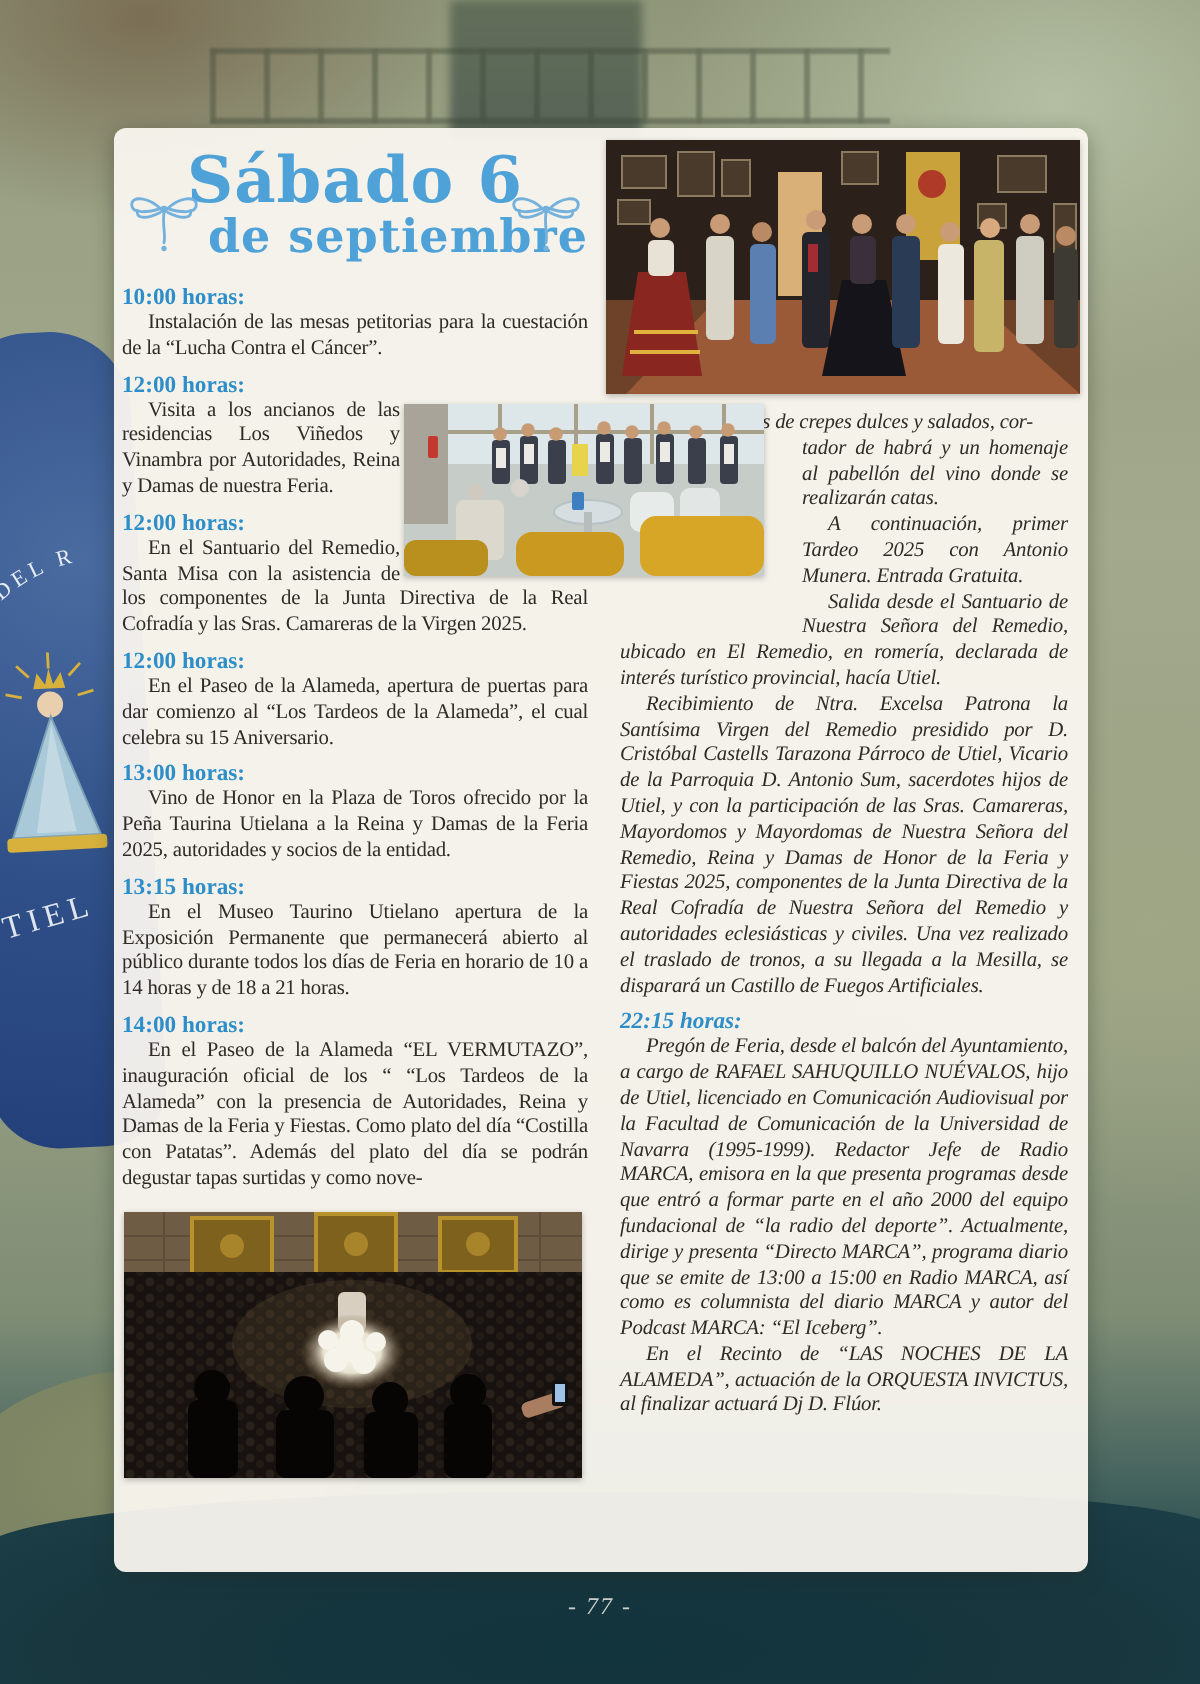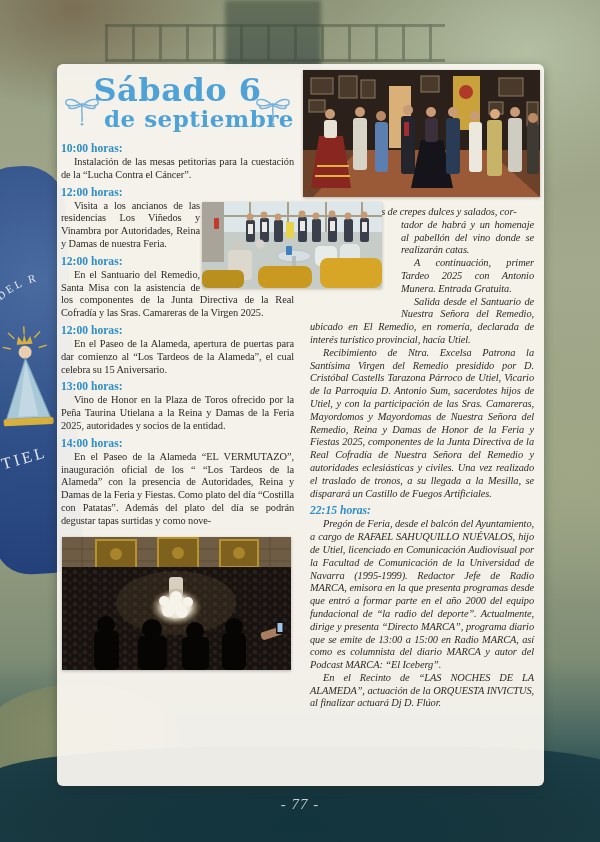--- a/index.html
+++ b/index.html
@@ -56,21 +56,21 @@
   
   .wrapbox-left{float:right;width:88px;height:86px;margin:2px 0 2px 6px;position:relative;}
   .mid-photo{position:absolute;left:-4px;top:0;width:180px;height:86px;z-index:5;
     box-shadow:0 1px 3px rgba(0,0,0,.25);}
   .wrapbox-right{float:left;width:85px;height:100px;margin-right:6px;}
   .top-photo{width:237px;height:127px;margin:6px 0 9px -7px;box-shadow:0 1px 3px rgba(0,0,0,.25);}
   .bottom-photo{width:229px;height:133px;margin:9px 0 0 1px;box-shadow:0 1px 3px rgba(0,0,0,.25);}
   .top-photo svg,.bottom-photo svg,.mid-photo svg{display:block;width:100%;height:100%;}
   
   .footer{position:absolute;left:0;right:0;top:796px;text-align:center;
-    color:#c8cfcb;font-size:15px;font-style:italic;letter-spacing:1px;}
+    color:#c8cfcb;font-size:12px;font-style:italic;letter-spacing:1px;}
 </style>
 </head>
 <body>
 
 <div class="bg-base"></div>
 <div class="bg-balcony-strip"></div>
 <div class="bg-railing"></div>
 <div class="bg-bottom-olive"></div>
 <div class="bg-bottom-dark"></div>
 
@@ -211,20 +211,24 @@
     <div class="event">
       <div class="time">12:00 horas:</div>
       <p class="para">En el Paseo de la Alameda, apertura de puertas para dar comienzo al “Los Tardeos de la Alameda”, el cual celebra su 15 Aniversario.</p>
     </div>
 
     <div class="event">
       <div class="time">13:00 horas:</div>
       <p class="para">Vino de Honor en la Plaza de Toros ofrecido por la Peña Taurina Utielana a la Reina y Damas de la Feria 2025, autoridades y socios de la entidad.</p>
     </div>
 
+    <div class="event">
+      <div class="time">13:15 horas:</div>
+      <p class="para">En el Museo Taurino Utielano apertura de la Exposición Permanente que permanecerá abierto al público durante todos los días de Feria en horario de 10 a 14 horas y de 18 a 21 horas.</p>
+    </div>
 
     <div class="event">
       <div class="time">14:00 horas:</div>
       <p class="para">En el Paseo de la Alameda “EL VERMUTAZO”, inauguración oficial de los “ “Los Tardeos de la Alameda” con la presencia de Autoridades, Reina y Damas de la Feria y Fiestas. Como plato del día “Costilla con Patatas”. Además del plato del día se podrán degustar tapas surtidas y como nove-</p>
     </div>
 
     <div class="bottom-photo">
       <svg viewBox="0 0 229 133" preserveAspectRatio="none">
         <defs>
           <pattern id="crowdpat" width="10" height="8" patternUnits="userSpaceOnUse">

